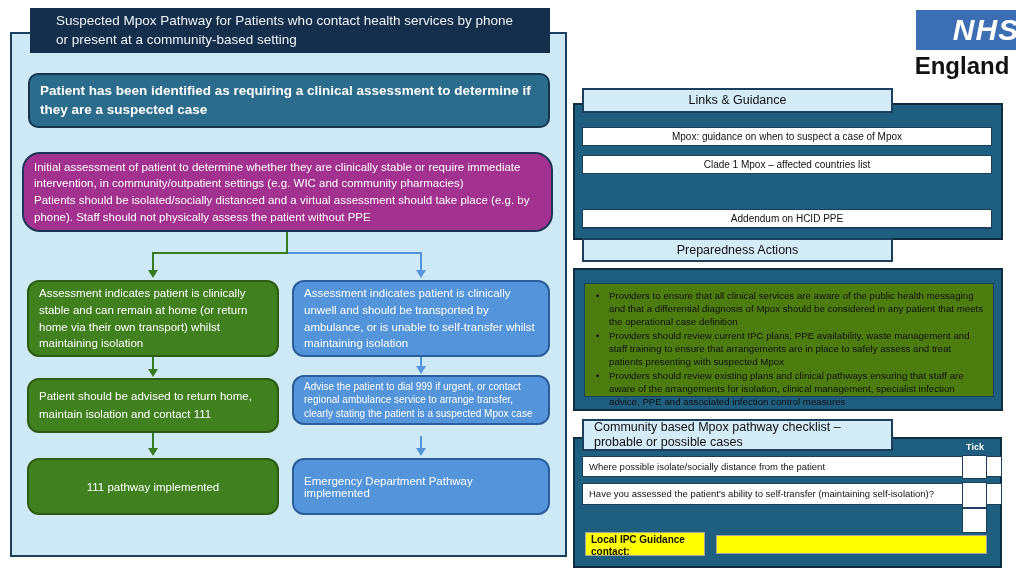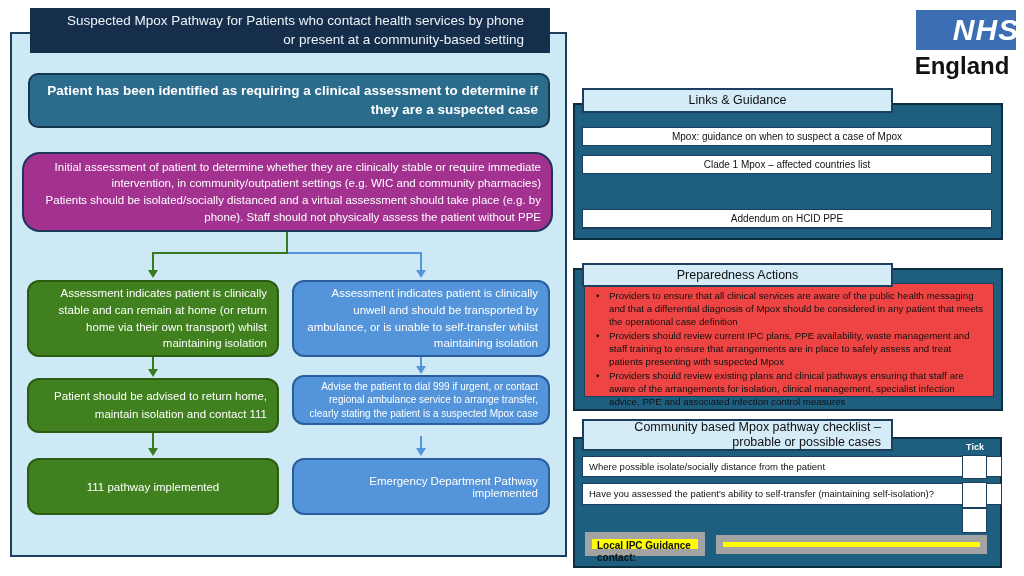--- a/index.html
+++ b/index.html
@@ -1,19 +1,19 @@
 <!DOCTYPE html>
 <html><head>
 <meta charset="utf-8">
 <style>
   html,body{margin:0;padding:0;background:#ffffff;}
   body{font-family:"Liberation Sans", sans-serif;}
   #canvas{position:relative;width:1024px;height:576px;background:#ffffff;overflow:hidden;}
   .abs{position:absolute;box-sizing:border-box;}
-  .center-flex{display:flex;align-items:center;justify-content:center;text-align:right;}
+  .center-flex{display:flex;align-items:center;justify-content:center;text-align:left;}
 
   
   .title-box{left:30px;top:8px;width:520px;height:45px;background:#142e4b;color:#eef3f8;
     font-size:13.5px;line-height:1.4;z-index:3;padding:2px 26px;}
   .flow-panel{left:10px;top:32px;width:557px;height:525px;background:#cde9f6;
     border:2px solid #1c3f5e;z-index:1;}
   .flowbox{z-index:2;color:#ffffff;padding:12px 10px;}
   .teal{left:28px;top:73px;width:522px;height:55px;background:#2b6c8d;border:2px solid #16354e;
     border-radius:10px;font-weight:bold;font-size:13.5px;line-height:1.4;}
   .magenta{left:22px;top:152px;width:531px;height:80px;background:#a23190;border:2px solid #1d3557;
@@ -47,44 +47,44 @@
   .side-header{background:#d4ebf8;border:2px solid #1c3f5e;color:#111;font-size:12.5px;
     z-index:4;line-height:1.2;}
   .white-row{background:#ffffff;border:1px solid #1c3f5e;color:#111;z-index:2;}
 
   
   .links-panel{left:573px;top:103px;width:430px;height:137px;}
   .links-header{left:582px;top:88px;width:311px;height:25px;}
   .link-row{left:582px;width:410px;height:19px;font-size:10px;}
 
   
-  .prep-header{left:582px;top:263px;width:311px;height:24px;}
+  .prep-header{left:582px;top:238px;width:311px;height:24px;}
   .prep-panel{left:573px;top:268px;width:430px;height:143px;}
-  .prep-content{left:584px;top:283px;width:410px;height:114px;background:#ef4444;
+  .prep-content{left:584px;top:283px;width:410px;height:114px;background:#4d7c0f;
     border:1px solid #1c3f5e;z-index:2;padding:5px 8px 0 6px;}
   .prep-content ul{margin:0;padding:0;list-style:none;}
   .prep-content li{position:relative;padding-left:18px;font-size:9.7px;line-height:1.34;
     color:#111;margin-bottom:1px;}
   .prep-content li::before{content:"•";position:absolute;left:5px;top:0;}
 
   
   .check-header{left:582px;top:419px;width:311px;height:32px;padding:0 10px;}
   .check-panel{left:573px;top:437px;width:429px;height:131px;}
   .tick-label{left:958px;top:441px;width:34px;height:12px;color:#ffffff;font-weight:bold;
     font-size:9px;z-index:2;}
   .check-row{left:582px;width:420px;font-size:9.5px;display:flex;align-items:center;
     padding:1px 6px;line-height:1.25;}
   .cr1{top:456px;height:21px;}
   .cr2{top:483px;height:22px;}
   .cr3{top:508px;height:25px;}
   .tick-box{left:962px;width:25px;background:#ffffff;border:1px solid #1c3f5e;z-index:2;}
   .tb1{top:455px;height:24px;}
   .tb2{top:482px;height:26px;}
   .tb3{top:508px;height:25px;}
-  .yellow{background:#ffff00;border:7px solid #a3a3a3;z-index:2;}
+  .yellow{background:#ffff00;border:1px solid #a3a3a3;z-index:2;}
   .ipc-label{left:585px;top:532px;width:120px;height:24px;font-size:10px;font-weight:bold;
     color:#111;padding:1px 5px;line-height:1.15;}
   .ipc-field{left:716px;top:535px;width:271px;height:19px;}
 </style>
 </head>
 <body>
 
 <div id="canvas">
 
   <div class="abs flow-panel"></div>

